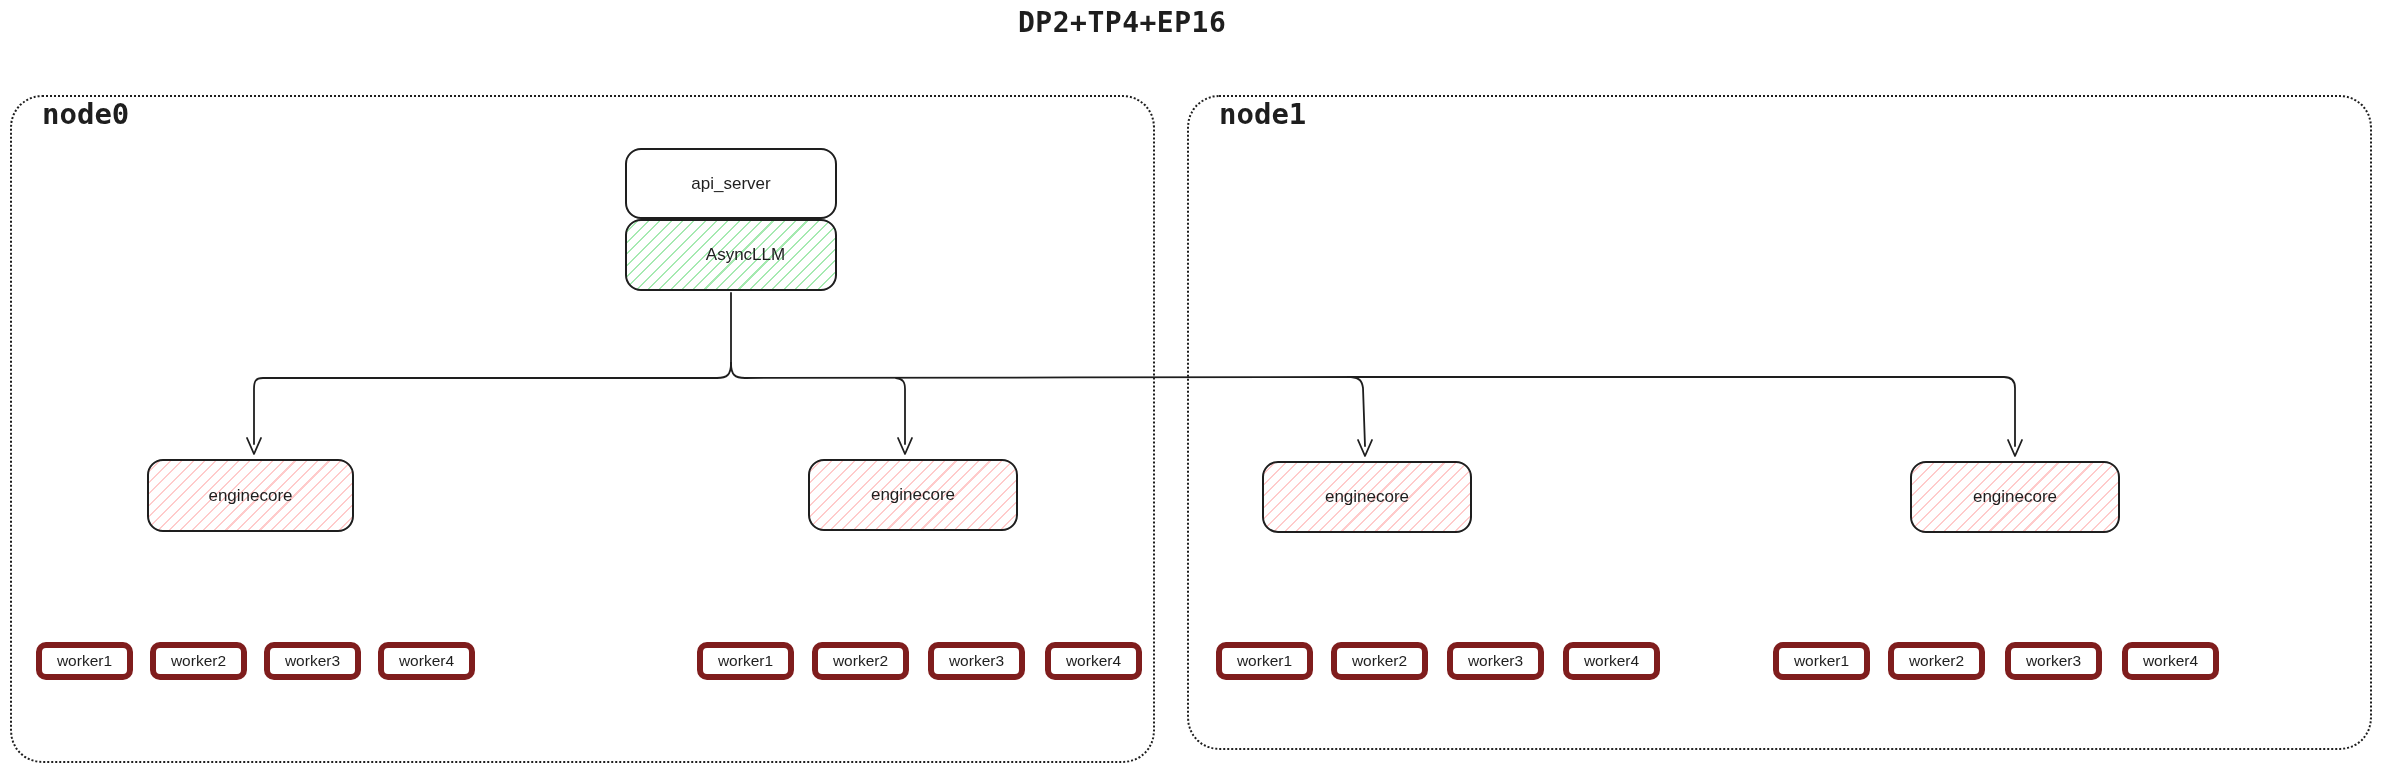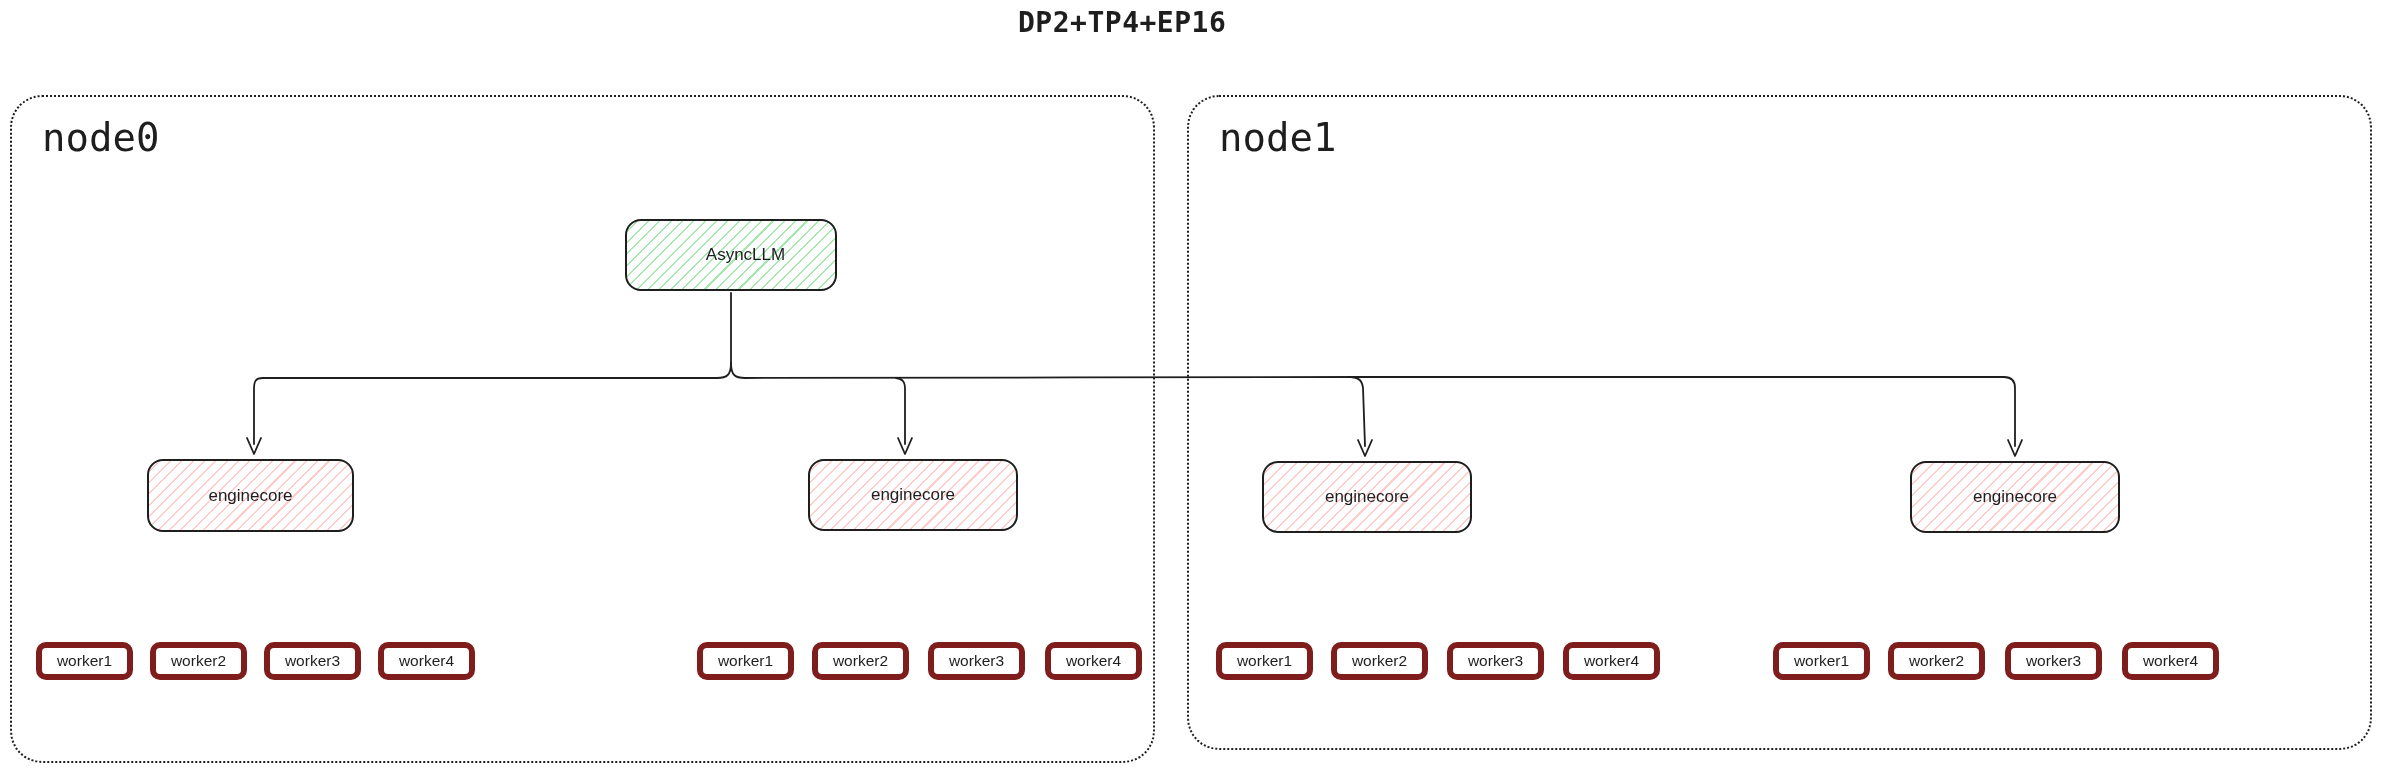--- a/index.html
+++ b/index.html
@@ -23,24 +23,24 @@
   }
   .node-container{
     position:absolute;
     border:2.5px dotted #1e1e1e;
     border-radius:32px;
     background:transparent;
     box-sizing:border-box;
   }
   .node-label{
     position:absolute;
-    left:30px;top:18px;
+    left:30px;top:0;
     font-family:"DejaVu Sans Mono",monospace;
-    font-weight:normal;
-    font-size:39px;
+    font-weight:bold;
+    font-size:29px;
     color:#1e1e1e;
     white-space:nowrap;
   }
   .box{
     position:absolute;
     box-sizing:border-box;
     border:2.5px solid #1e1e1e;
     border-radius:16px;
     background:#ffffff;
     display:flex;align-items:center;justify-content:center;
@@ -106,20 +106,23 @@
 
       <path d="M 1351 377 C 1360 378 1362 381 1363 388 L 1365 446"></path>
 
       <path d="M 247 438 L 254 454 L 261 438"></path>
       <path d="M 898 438 L 905 454 L 912 438"></path>
       <path d="M 1358 440 L 1365 456 L 1372 440"></path>
       <path d="M 2008 440 L 2015 456 L 2022 440"></path>
     </g>
   </svg>
 
+  <div class="box" style="left:625px;top:148px;width:212px;height:71px;">
+    <span>api_server</span>
+  </div>
   <div class="box hatch-green" style="left:625px;top:219px;width:212px;height:72px;padding-left:29px;">
     <span>AsyncLLM</span>
   </div>
 
   <div class="box hatch-red" style="left:147px;top:459px;width:207px;height:73px;">
     <span>enginecore</span>
   </div>
   <div class="box hatch-red" style="left:808px;top:459px;width:210px;height:72px;">
     <span>enginecore</span>
   </div>

